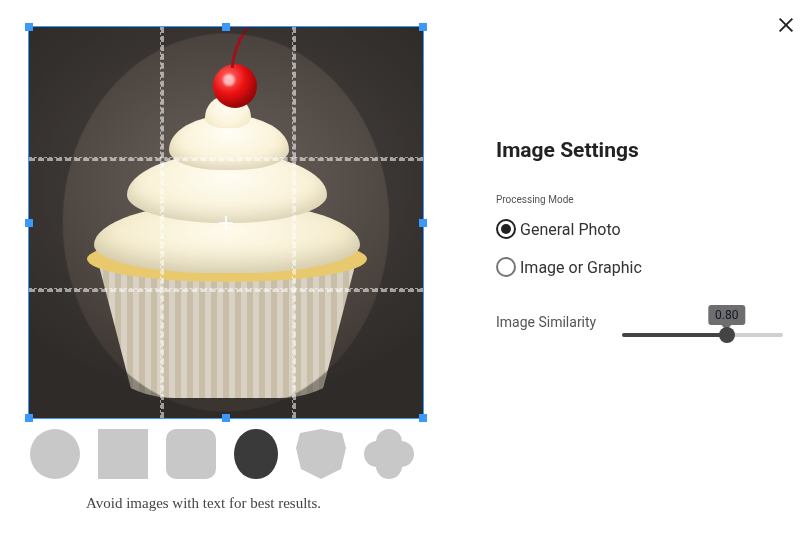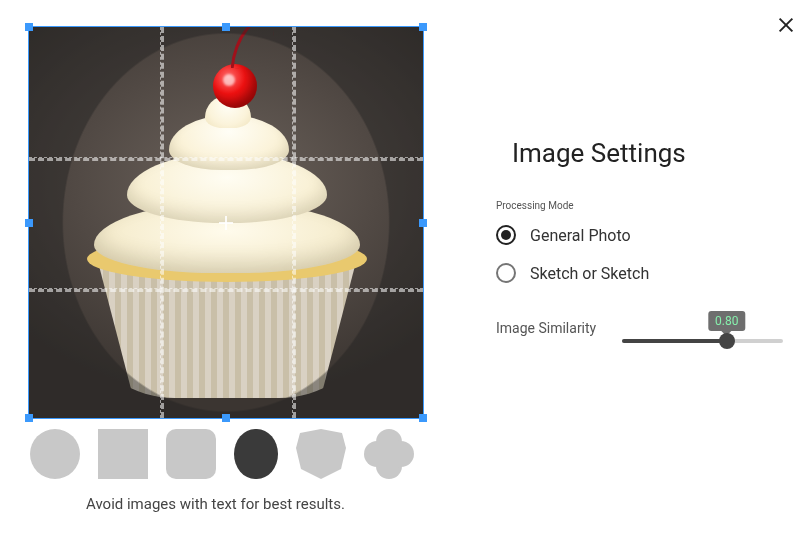--- a/index.html
+++ b/index.html
@@ -30,21 +30,21 @@
       background: #222;
     }
     .close-btn::before { transform: rotate(45deg); }
     .close-btn::after { transform: rotate(-45deg); }
 
     .main {
       display: flex;
       padding: 26px 28px 20px 28px;
     }
 
-    .left-col { width: 420px; }
+    .left-col { width: 420px; font-family: Liberation Serif, serif; }
     .right-col { flex: 1; padding-left: 48px; padding-top: 112px; }
 
     .crop-wrap {
       position: relative;
       width: 396px;
       height: 393px;
       border: 1px solid #3b99fc;
       background: #4a4340;
     }
     .crop-img {
@@ -238,37 +238,36 @@
     }
 
     .hint {
       margin-top: 16px;
       font-size: 15px;
       color: #444;
       padding-left: 58px;
     }
 
     .settings-title {
-      font-size: 26px;
-      font-weight: 400;
+      font-size: 21px;
+      font-weight: 700;
       color: #222;
       margin-bottom: 32px;
-      margin-left: 16px;
     }
     .field-label {
       font-size: 10px;
       color: #555;
       margin-bottom: 14px;
     }
 
     .radio-group { margin-bottom: 30px; }
     .radio-row {
       display: flex;
       align-items: center;
-      gap: 14px;
+      gap: 4px;
       margin-bottom: 18px;
       cursor: pointer;
     }
     .radio {
       width: 20px; height: 20px;
       border: 2px solid #757575;
       border-radius: 50%;
       display: flex; align-items: center; justify-content: center;
     }
     .radio.selected { border-color: #222; }
@@ -296,21 +295,21 @@
       position: relative;
       flex: 1;
       padding-top: 26px;
     }
     .slider-tooltip {
       position: absolute;
       top: -2px;
       left: 65%;
       transform: translateX(-50%);
       background: #6e6e6e;
-      color: #86efac;
+      color: #0f172a;
       font-size: 12px;
       padding: 3px 7px;
       border-radius: 3px;
     }
     .slider-tooltip::after {
       content: "";
       position: absolute;
       bottom: -5px; left: 50%;
       transform: translateX(-50%);
       border: 5px solid transparent;
@@ -403,21 +402,21 @@
     <div class="settings-title">Image Settings</div>
 
     <div class="field-label">Processing Mode</div>
     <div class="radio-group">
       <div class="radio-row">
         <div class="radio selected"></div>
         <div class="radio-label">General Photo</div>
       </div>
       <div class="radio-row">
         <div class="radio"></div>
-        <div class="radio-label">Sketch or Sketch</div>
+        <div class="radio-label">Image or Graphic</div>
       </div>
     </div>
 
     <div class="slider-field">
       <div class="slider-row">
         <div class="slider-label">Image Similarity</div>
         <div class="slider-wrap">
           <div class="slider-tooltip">0.80</div>
           <div class="slider-track">
             <div class="slider-fill"></div>

